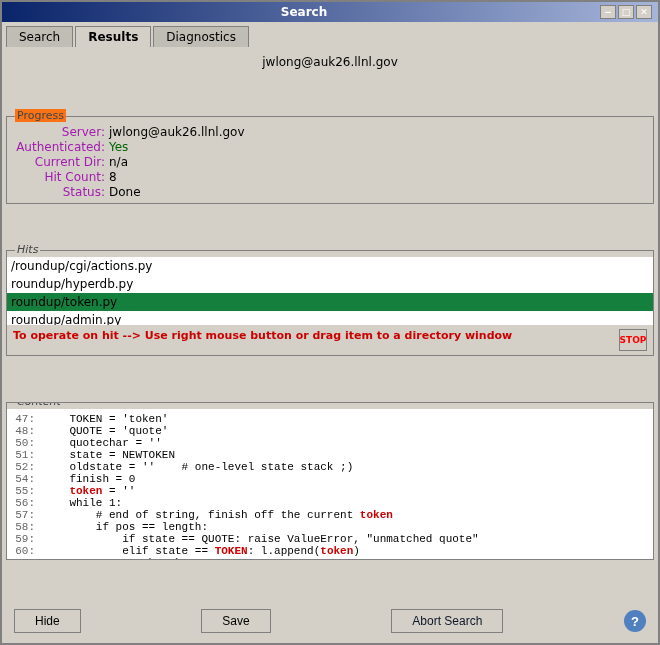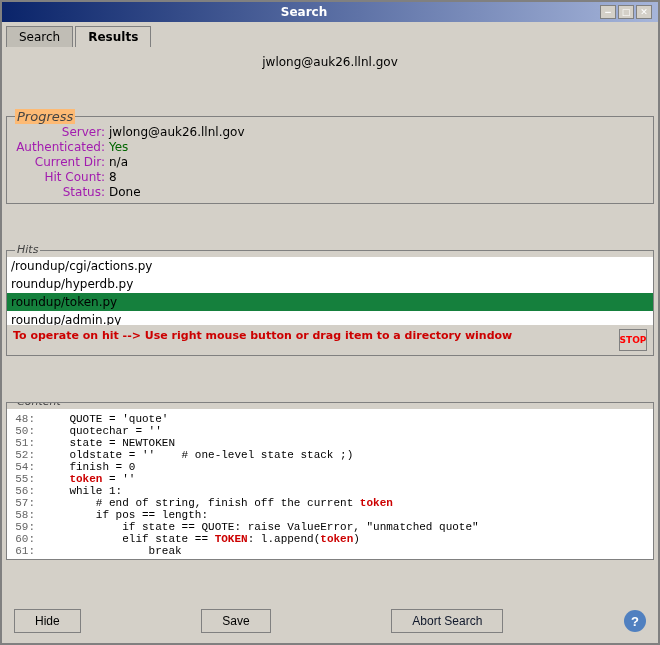--- a/index.html
+++ b/index.html
@@ -89,24 +89,23 @@
       border: 1px solid #808080;
       background: #d4d0c8;
       margin: 3px 0;
       padding: 4px 8px;
       position: relative;
     }
     .section-label {
       position: absolute;
       top: -8px;
       left: 8px;
-      background: #fdba74;
+      background: #f97316;
       padding: 0 2px;
-      font-size: 13px;
-      font-style: italic;
+      font-size: 11px;
       color: #444;
     }
     .progress-grid {
       display: grid;
       grid-template-columns: 90px 1fr;
       gap: 1px 4px;
       padding-top: 4px;
     }
     .progress-label {
       text-align: right;
@@ -262,20 +261,21 @@
     <div class="title-bar-buttons">
       <div class="title-btn">−</div>
       <div class="title-btn">□</div>
       <div class="title-btn">✕</div>
     </div>
   </div>
 
   <div class="tabs-bar">
     <div class="tab">Search</div>
     <div class="tab active">Results</div>
+    <div class="tab">Diagnostics</div>
   </div>
 
   <div class="tab-content-area">
 
     <div class="user-email">jwlong@auk26.llnl.gov</div>
 
     <div class="section-box">
       <span class="section-label">Progress</span>
       <div class="progress-grid">
         <span class="progress-label">Server:</span>
@@ -301,20 +301,21 @@
       </div>
       <div class="hits-footer">
         <span class="hits-footer-text">To operate on hit --&gt; Use right mouse button or drag item to a directory window</span>
         <div class="stop-btn">STOP</div>
       </div>
     </div>
 
     <div class="content-section">
       <span class="content-label">Content</span>
       <div class="code-area">
+        <div class="code-line"><span class="line-num">47:</span><span class="code-text">    TOKEN = 'token'</span></div>
         <div class="code-line"><span class="line-num">48:</span><span class="code-text">    QUOTE = 'quote'</span></div>
         <div class="code-line"><span class="line-num">50:</span><span class="code-text">    quotechar = ''</span></div>
         <div class="code-line"><span class="line-num">51:</span><span class="code-text">    state = NEWTOKEN</span></div>
         <div class="code-line"><span class="line-num">52:</span><span class="code-text">    oldstate = ''    # one-level state stack ;)</span></div>
         <div class="code-line"><span class="line-num">54:</span><span class="code-text">    finish = 0</span></div>
         <div class="code-line"><span class="line-num">55:</span><span class="code-text">    <span class="token-highlight">token</span> = ''</span></div>
         <div class="code-line"><span class="line-num">56:</span><span class="code-text">    while 1:</span></div>
         <div class="code-line"><span class="line-num">57:</span><span class="code-text">        # end of string, finish off the current <span class="token-highlight">token</span></span></div>
         <div class="code-line"><span class="line-num">58:</span><span class="code-text">        if pos == length:</span></div>
         <div class="code-line"><span class="line-num">59:</span><span class="code-text">            if state == QUOTE: raise ValueError, "unmatched quote"</span></div>

